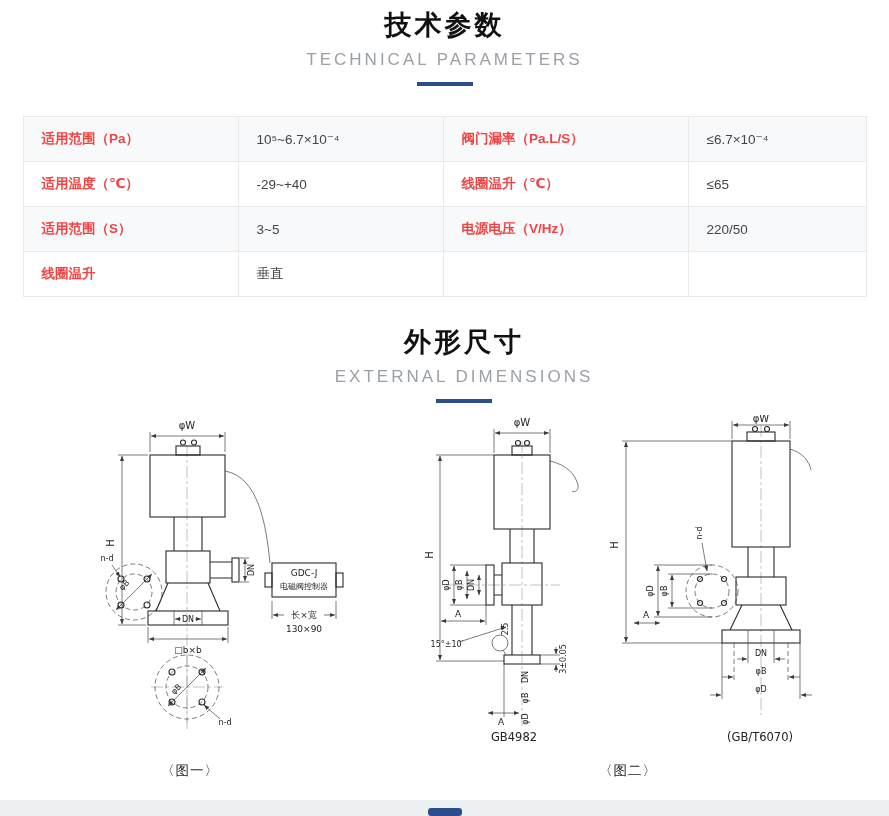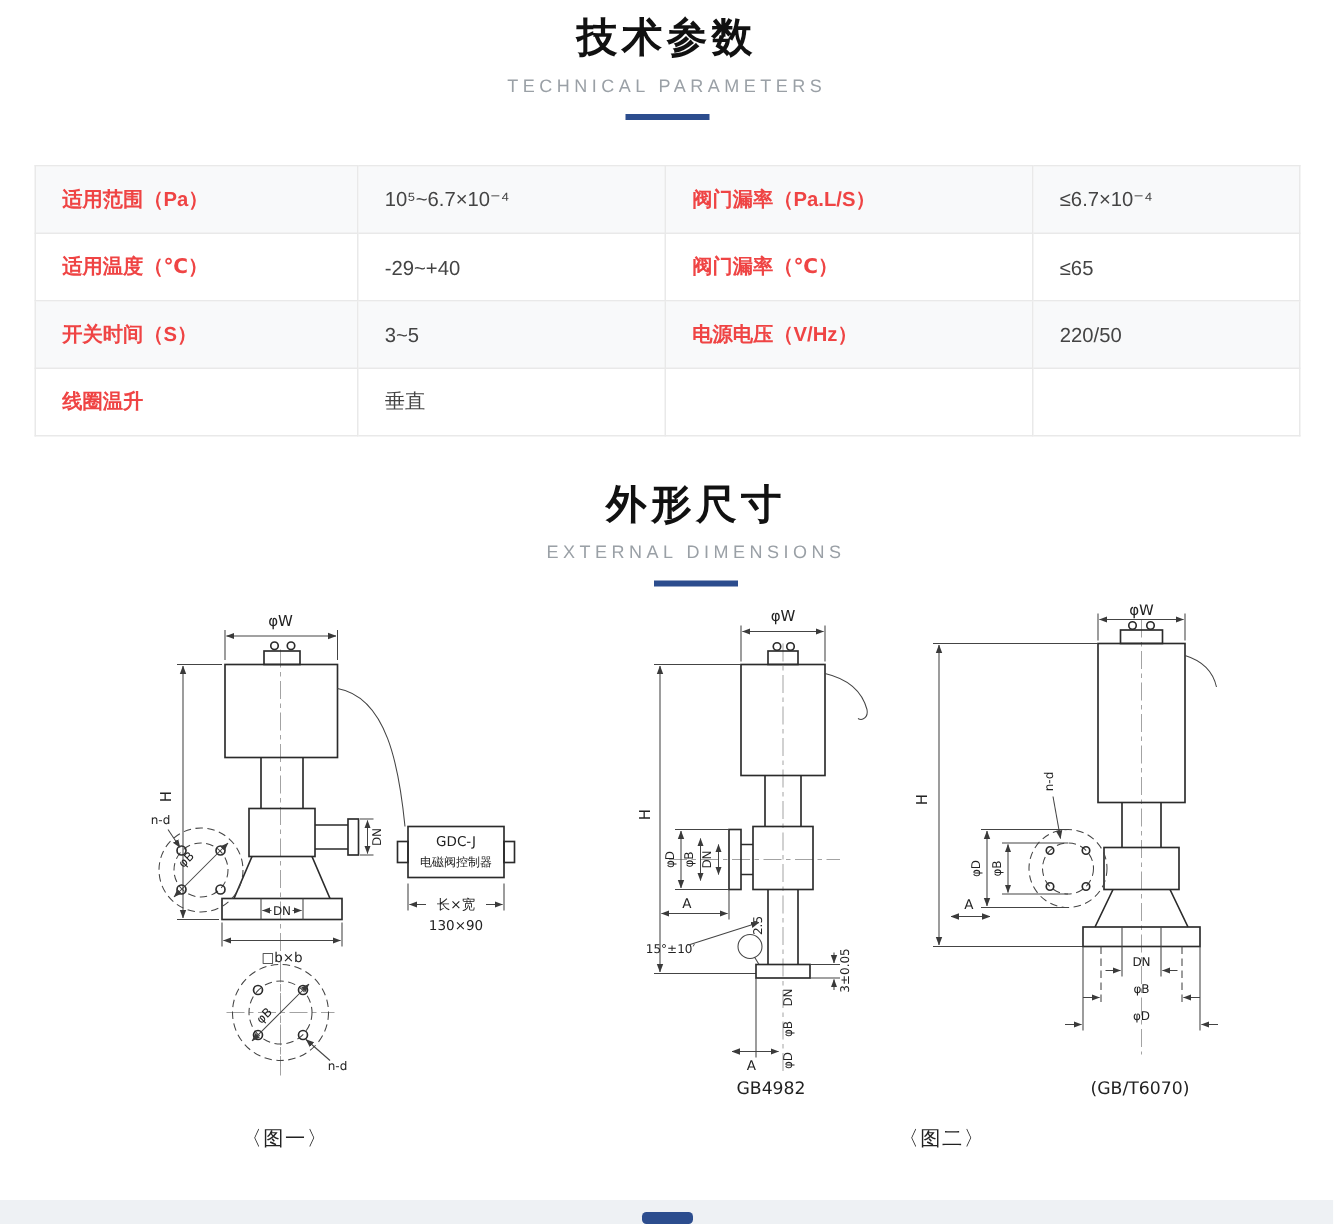--- a/index.html
+++ b/index.html
@@ -4,21 +4,21 @@
 <style>
   :root { --accent:#2c4d8e; }
   * { margin:0; padding:0; box-sizing:border-box; }
   html,body { background:#fff; }
   body { font-family:"Liberation Sans","DejaVu Sans",sans-serif; }
   .page { position:relative; width:889px; height:816px; background:#fff; overflow:hidden; margin:0 auto; }
 
   .sec { text-align:center; padding-top:10px; }
   .sec.sec2 { padding-top:0; margin-top:30px;padding-left:39px; }
   .sec h1 { font-size:27px; font-weight:bold; color:#111; letter-spacing:3px; line-height:1.15; }
-  .sec .sub { margin-top:9px; font-size:12px; color:#9aa0a6; letter-spacing:3px; }
+  .sec .sub { margin-top:9px; font-size:17px; color:#9aa0a6; letter-spacing:3px; }
   .sec .rule { width:56px; height:4px; background:var(--accent); margin:12px auto 0; }
 
   table.params { width:843px; margin:30px auto 0; border-collapse:collapse; table-layout:fixed; font-size:13.5px; color:#444; }
   .params td { border:1px solid #e9e9e9; padding:0 18px; height:45px; vertical-align:middle; overflow:hidden; white-space:nowrap; }
   .params tr:nth-child(odd) { background:#f8f9fa; }
   .params tr:nth-child(even) { background:#ffffff; }
   .params td.lbl { font-weight:bold; color:#ef4444; }
 
   svg.draw { display:block; margin-top:12px; }
   .ol { fill:none; stroke:#2b2b2b; stroke-width:1.1; }
@@ -53,25 +53,25 @@
     <tbody>
       <tr>
         <td class="lbl">适用范围（Pa）</td>
         <td class="val">10⁵~6.7×10⁻⁴</td>
         <td class="lbl">阀门漏率（Pa.L/S）</td>
         <td class="val">≤6.7×10⁻⁴</td>
       </tr>
       <tr>
         <td class="lbl">适用温度（℃）</td>
         <td class="val">-29~+40</td>
-        <td class="lbl">阀门漏率（℃）</td>
+        <td class="lbl">线圈温升（℃）</td>
         <td class="val">≤65</td>
       </tr>
       <tr>
-        <td class="lbl">开关时间（S）</td>
+        <td class="lbl">适用范围（S）</td>
         <td class="val">3~5</td>
         <td class="lbl">电源电压（V/Hz）</td>
         <td class="val">220/50</td>
       </tr>
       <tr>
         <td class="lbl">线圈温升</td>
         <td class="val">垂直</td>
         <td class="lbl"></td>
         <td class="val"></td>
       </tr>

